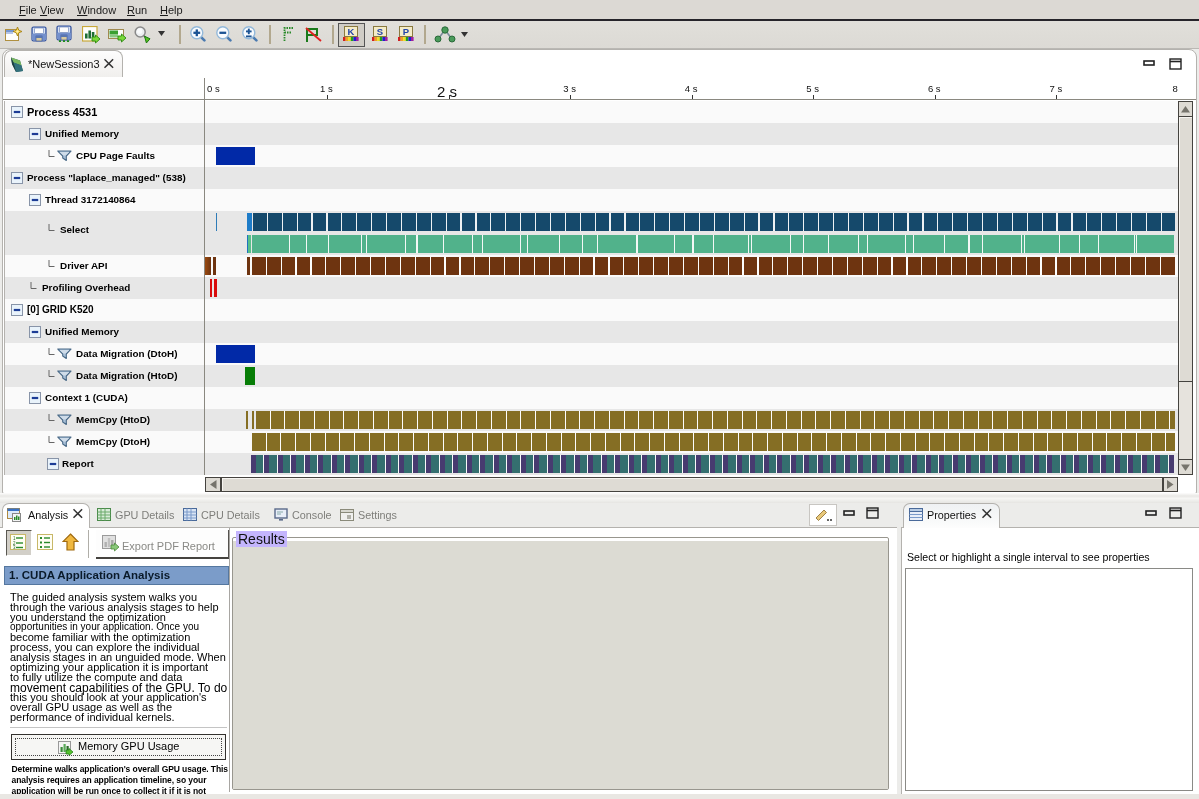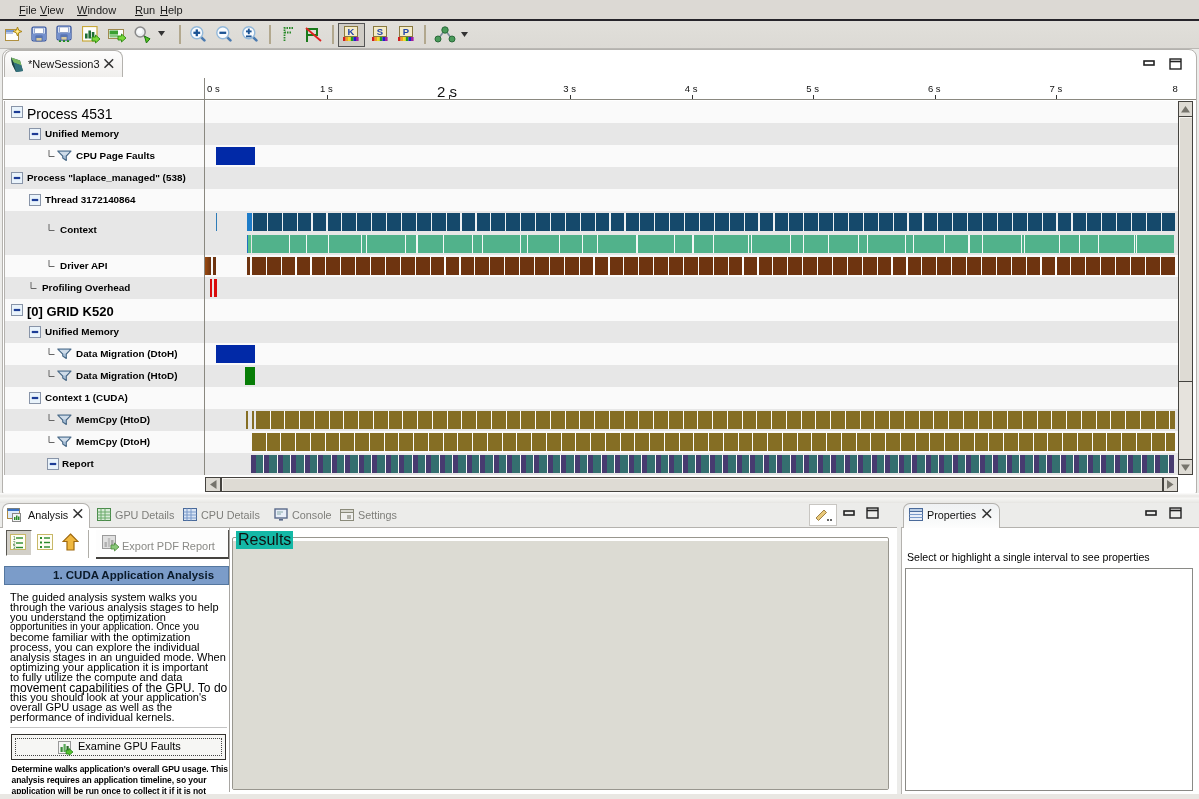--- a/index.html
+++ b/index.html
@@ -2,21 +2,21 @@
 <html><head><meta charset="utf-8"><style>
 *{margin:0;padding:0;box-sizing:border-box;}
 body{width:1199px;height:799px;position:relative;overflow:hidden;
  font-family:"Liberation Sans",sans-serif;background:#ececea;}
 .abs{position:absolute;}
 </style></head><body>
 <div class="abs" style="left:0;top:0;width:1199px;height:21px;background:#dcd9d4;border-bottom:2px solid #26242a;"></div>
 <div class="abs" style="left:10px;top:4px;height:16px;font-size:11px;color:#1a1a1a;margin-left:9px;"><u>F</u>ile</div>
 <div class="abs" style="left:40px;top:4px;height:16px;font-size:11px;color:#1a1a1a;"><u>V</u>iew</div>
 <div class="abs" style="left:77px;top:4px;height:16px;font-size:11px;color:#1a1a1a;"><u>W</u>indow</div>
-<div class="abs" style="left:127px;top:4px;height:16px;font-size:11px;color:#1a1a1a;margin-left:8px;"><u>R</u>un</div>
+<div class="abs" style="left:127px;top:4px;height:16px;font-size:11px;color:#1a1a1a;"><u>R</u>un</div>
 <div class="abs" style="left:160px;top:4px;height:16px;font-size:11px;color:#1a1a1a;"><u>H</u>elp</div>
 <div class="abs" style="left:0;top:21px;width:1199px;height:28px;background:linear-gradient(#e1dfda,#dcdad5);border-bottom:1px solid #bab8b4;"></div>
 <svg class="abs" style="left:5px;top:26px" width="17" height="17" viewBox="0 0 17 17">
     <rect x="0.5" y="3.5" width="13" height="11" fill="#fefefc" stroke="#b09040"></rect>
     <line x1="1" y1="5" x2="9" y2="5" stroke="#3a6ac0" stroke-width="1.4"></line>
     <line x1="1" y1="7" x2="8" y2="7" stroke="#6a8ad0" stroke-width="1"></line>
     <path d="M12.5 1 l1.3 3.2 L17 5.5 l-3.2 1.3 L12.5 10 l-1.3-3.2 L8 5.5 l3.2-1.3z" fill="#f6d34a" stroke="#a07b10" stroke-width="0.8"></path>
     <circle cx="12.5" cy="5.5" r="1.2" fill="#fdf0b0"></circle>
   </svg>
 <svg class="abs" style="left:31px;top:26px" width="17" height="17" viewBox="0 0 17 17">
@@ -194,21 +194,21 @@
 <div class="abs" style="left:5px;top:409px;width:199px;height:22px;background:#e7e7e7;"></div>
 <div class="abs" style="left:205px;top:409px;width:973px;height:22px;background:#e7e7e7;"></div>
 <div class="abs" style="left:5px;top:431px;width:199px;height:22px;background:#fafafa;"></div>
 <div class="abs" style="left:205px;top:431px;width:973px;height:22px;background:#fafafa;"></div>
 <div class="abs" style="left:5px;top:453px;width:199px;height:22px;background:#e7e7e7;"></div>
 <div class="abs" style="left:205px;top:453px;width:973px;height:22px;background:#e7e7e7;"></div>
 <svg class="abs" style="left:11px;top:106px" width="12" height="12" viewBox="0 0 12 12">
     <rect x="0.5" y="0.5" width="11" height="11" fill="#e9f3fb" stroke="#8894a8"></rect>
     <line x1="2.8" y1="6" x2="9.2" y2="6" stroke="#1c3c96" stroke-width="2.2"></line>
   </svg>
-<div class="abs" style="left:27px;top:106px;font-size:14px;font-weight:normal;color:#000;">Process 4531</div>
+<div class="abs" style="left:27px;top:106px;font-size:11px;font-weight:bold;color:#000;">Process 4531</div>
 <svg class="abs" style="left:29px;top:128px" width="12" height="12" viewBox="0 0 12 12">
     <rect x="0.5" y="0.5" width="11" height="11" fill="#e9f3fb" stroke="#8894a8"></rect>
     <line x1="2.8" y1="6" x2="9.2" y2="6" stroke="#1c3c96" stroke-width="2.2"></line>
   </svg>
 <div class="abs" style="left:45px;top:128px;font-size:9.9px;font-weight:bold;color:#000;">Unified Memory</div>
 <svg class="abs" style="left:48px;top:150px" width="8" height="9" viewBox="0 0 8 9">
     <path d="M1 0 V6.5 H6.5" stroke="#666" stroke-width="1" fill="none"></path>
   </svg>
 <svg class="abs" style="left:57px;top:150px" width="15" height="12" viewBox="0 0 15 12">
     <path d="M0.8 1 H14 L9.3 6 V10.5 L5.7 8 V6 Z" fill="#a8c0d8" stroke="#4a6a88" stroke-width="1.1" stroke-linejoin="round"></path>
@@ -221,34 +221,34 @@
   </svg>
 <div class="abs" style="left:27px;top:172px;font-size:9.9px;font-weight:bold;color:#000;">Process "laplace_managed" (538)</div>
 <svg class="abs" style="left:29px;top:194px" width="12" height="12" viewBox="0 0 12 12">
     <rect x="0.5" y="0.5" width="11" height="11" fill="#e9f3fb" stroke="#8894a8"></rect>
     <line x1="2.8" y1="6" x2="9.2" y2="6" stroke="#1c3c96" stroke-width="2.2"></line>
   </svg>
 <div class="abs" style="left:45px;top:194px;font-size:9.9px;font-weight:bold;color:#000;">Thread 3172140864</div>
 <svg class="abs" style="left:48px;top:224px" width="8" height="9" viewBox="0 0 8 9">
     <path d="M1 0 V6.5 H6.5" stroke="#666" stroke-width="1" fill="none"></path>
   </svg>
-<div class="abs" style="left:60px;top:224px;font-size:9.9px;font-weight:bold;color:#000;">Context</div>
+<div class="abs" style="left:60px;top:224px;font-size:9.9px;font-weight:bold;color:#000;">Select</div>
 <svg class="abs" style="left:48px;top:260px" width="8" height="9" viewBox="0 0 8 9">
     <path d="M1 0 V6.5 H6.5" stroke="#666" stroke-width="1" fill="none"></path>
   </svg>
 <div class="abs" style="left:60px;top:260px;font-size:9.9px;font-weight:bold;color:#000;">Driver API</div>
 <svg class="abs" style="left:30px;top:282px" width="8" height="9" viewBox="0 0 8 9">
     <path d="M1 0 V6.5 H6.5" stroke="#666" stroke-width="1" fill="none"></path>
   </svg>
 <div class="abs" style="left:42px;top:282px;font-size:9.9px;font-weight:bold;color:#000;">Profiling Overhead</div>
 <svg class="abs" style="left:11px;top:304px" width="12" height="12" viewBox="0 0 12 12">
     <rect x="0.5" y="0.5" width="11" height="11" fill="#e9f3fb" stroke="#8894a8"></rect>
     <line x1="2.8" y1="6" x2="9.2" y2="6" stroke="#1c3c96" stroke-width="2.2"></line>
   </svg>
-<div class="abs" style="left:27px;top:304px;font-size:13px;font-weight:bold;color:#000;text-align:center;">[0] GRID K520</div>
+<div class="abs" style="left:27px;top:304px;font-size:10px;font-weight:bold;color:#000;text-align:center;">[0] GRID K520</div>
 <svg class="abs" style="left:29px;top:326px" width="12" height="12" viewBox="0 0 12 12">
     <rect x="0.5" y="0.5" width="11" height="11" fill="#e9f3fb" stroke="#8894a8"></rect>
     <line x1="2.8" y1="6" x2="9.2" y2="6" stroke="#1c3c96" stroke-width="2.2"></line>
   </svg>
 <div class="abs" style="left:45px;top:326px;font-size:9.9px;font-weight:bold;color:#000;">Unified Memory</div>
 <svg class="abs" style="left:48px;top:348px" width="8" height="9" viewBox="0 0 8 9">
     <path d="M1 0 V6.5 H6.5" stroke="#666" stroke-width="1" fill="none"></path>
   </svg>
 <svg class="abs" style="left:57px;top:348px" width="15" height="12" viewBox="0 0 15 12">
     <path d="M0.8 1 H14 L9.3 6 V10.5 L5.7 8 V6 Z" fill="#a8c0d8" stroke="#4a6a88" stroke-width="1.1" stroke-linejoin="round"></path>
@@ -403,25 +403,25 @@
 <div class="abs" style="left:96px;top:530px;width:133px;height:29px;background:#fdfdfd;border-right:1px solid #55534f;border-bottom:2px solid #44423e;"></div>
 <svg class="abs" style="left:102px;top:535px" width="17" height="17" viewBox="0 0 17 17">
     <rect x="0.5" y="0.5" width="13" height="13" fill="#e0e0e0" stroke="#9a9a9a"></rect>
     <rect x="2.5" y="7" width="2.4" height="5" fill="#b0b0b0"></rect>
     <rect x="5.8" y="3" width="2.4" height="9" fill="#c0c0c0"></rect>
     <rect x="9.1" y="5" width="2.4" height="7" fill="#a8a8a8"></rect>
     <path d="M9 10 h3.5 v-2 l4.5 4 -4.5 4 V14 H9z" fill="#8ac87a" stroke="#4a8a3a" stroke-width="0.8"></path>
   </svg>
 <div class="abs" style="left:122px;top:540px;font-size:11px;color:#8a8a86;">Export PDF Report</div>
 <div class="abs" style="left:229px;top:528px;width:1px;height:264px;background:#a8a6a2;"></div>
-<div class="abs" style="left:236px;top:531px;font-size:16px;color:#111;background:#14b8a6;padding:0 2px;z-index:3;">Results</div>
+<div class="abs" style="left:236px;top:531px;font-size:14px;color:#111;background:#c4b5fd;padding:0 2px;z-index:3;">Results</div>
 <div class="abs" style="left:232px;top:537px;width:657px;height:253px;border:1px solid #98968e;border-radius:2px;"></div>
 <div class="abs" style="left:233px;top:541px;width:655px;height:248px;background:#dcdbd3;"></div>
 <div class="abs" style="left:4px;top:566px;width:225px;height:19px;background:#7b9cc9;border:1px solid #55779f;"></div>
-<div class="abs" style="left:9px;top:569px;font-size:11.5px;font-weight:bold;color:#0a1a2a;margin-left:44px;">1. CUDA Application Analysis</div>
+<div class="abs" style="left:9px;top:569px;font-size:11.5px;font-weight:bold;color:#0a1a2a;">1. CUDA Application Analysis</div>
 <div class="abs" style="left:10px;top:591px;font-size:11px;color:#000;white-space:nowrap;">The guided analysis system walks you</div>
 <div class="abs" style="left:10px;top:601px;font-size:11px;color:#000;white-space:nowrap;">through the various analysis stages to help</div>
 <div class="abs" style="left:10px;top:611px;font-size:11px;color:#000;white-space:nowrap;">you understand the optimization</div>
 <div class="abs" style="left:10px;top:621px;font-size:10px;color:#000;white-space:nowrap;">opportunities in your application. Once you</div>
 <div class="abs" style="left:10px;top:631px;font-size:11px;color:#000;white-space:nowrap;">become familiar with the optimization</div>
 <div class="abs" style="left:10px;top:641px;font-size:11px;color:#000;white-space:nowrap;">process, you can explore the individual</div>
 <div class="abs" style="left:10px;top:651px;font-size:11px;color:#000;white-space:nowrap;">analysis stages in an unguided mode. When</div>
 <div class="abs" style="left:10px;top:661px;font-size:11px;color:#000;white-space:nowrap;">optimizing your application it is important</div>
 <div class="abs" style="left:10px;top:671px;font-size:11px;color:#000;white-space:nowrap;">to fully utilize the compute and data</div>
 <div class="abs" style="left:10px;top:681px;font-size:12px;color:#000;white-space:nowrap;">movement capabilities of the GPU. To do</div>
@@ -431,21 +431,21 @@
 <div class="abs" style="left:10px;top:727px;width:217px;height:1px;background:#c4c4c4;"></div>
 <div class="abs" style="left:11px;top:734px;width:214.5px;height:25.5px;background:#f6f6f4;border:1.5px solid #33312e;"></div>
 <div class="abs" style="left:14.5px;top:737.5px;width:207px;height:18.5px;border:1px dotted #444;"></div>
 <svg class="abs" style="left:58px;top:741px" width="16" height="16" viewBox="0 0 16 16">
     <rect x="0.5" y="0.5" width="12" height="12" fill="#f4f4f4" stroke="#999"></rect>
     <rect x="2.5" y="6" width="2.2" height="5" fill="#3a8a3a"></rect>
     <rect x="5.5" y="3" width="2.2" height="8" fill="#5aaa5a"></rect>
     <rect x="8.5" y="5" width="2.2" height="6" fill="#2a6a2a"></rect>
     <path d="M8 9 h3 v-1.5 l4 3.5 -4 3.5 V13 H8z" fill="#55c030" stroke="#1a7a10" stroke-width="0.7"></path>
   </svg>
-<div class="abs" style="left:78px;top:740px;font-size:11px;color:#000;">Examine GPU Faults</div>
+<div class="abs" style="left:78px;top:740px;font-size:11px;color:#000;">Memory GPU Usage</div>
 <div class="abs" style="left:11.5px;top:763.5px;font-size:8.5px;font-weight:bold;letter-spacing:-0.08px;color:#000;white-space:nowrap;">Determine walks application's overall GPU usage. This</div>
 <div class="abs" style="left:11.5px;top:774.5px;font-size:8.5px;font-weight:bold;letter-spacing:-0.08px;color:#000;white-space:nowrap;">analysis requires an application timeline, so your</div>
 <div class="abs" style="left:11.5px;top:785.5px;font-size:8.5px;font-weight:bold;letter-spacing:-0.08px;color:#000;white-space:nowrap;">application will be run once to collect it if it is not</div>
 <div class="abs" style="left:901px;top:527px;width:298px;height:272px;background:#fff;border-top:1px solid #b4b2ae;border-left:1px solid #b4b2ae;"></div>
 <div class="abs" style="left:903px;top:503px;width:97px;height:25px;background:linear-gradient(#eff1f3,#fdfdfd);border:1px solid #b4b2ae;border-bottom:none;border-radius:7px 7px 0 0;"></div>
 <svg class="abs" style="left:909px;top:508px" width="15" height="14" viewBox="0 0 15 14">
     <rect x="0.5" y="0.5" width="13" height="12" fill="#e8eef8" stroke="#4a6a9a"></rect>
     <path d="M0.5 3.5 H13.5 M0.5 6.5 H13.5 M0.5 9.5 H13.5" stroke="#7a9aca" stroke-width="1"></path>
     <rect x="0.5" y="0.5" width="13" height="3" fill="#b8cce4" stroke="#4a6a9a"></rect>
   </svg>

